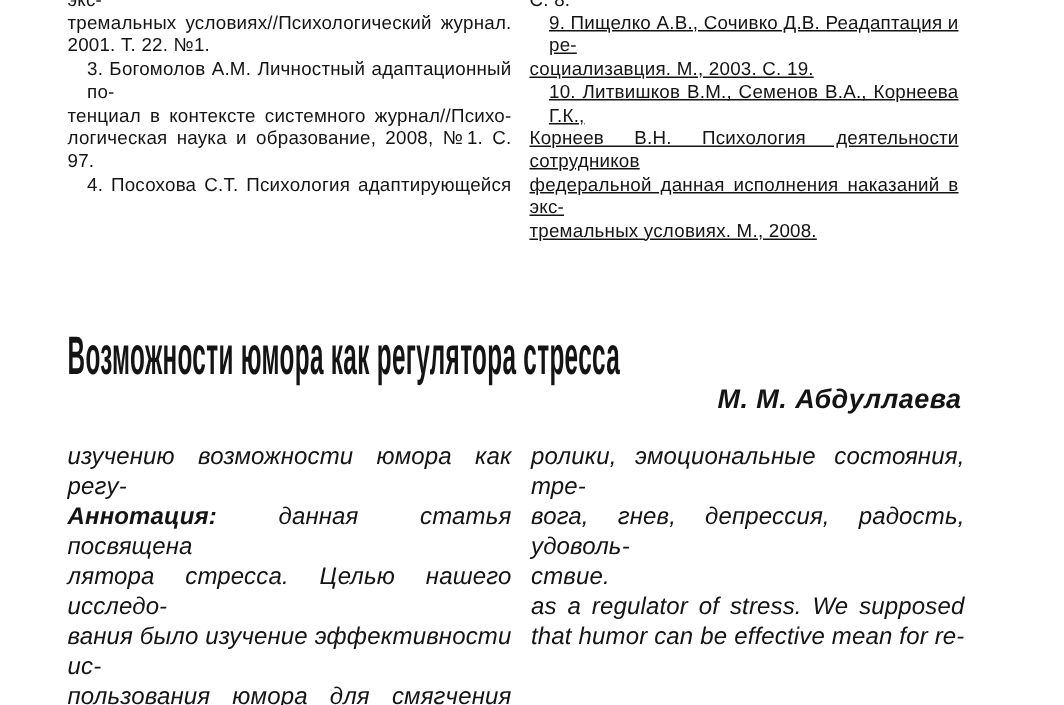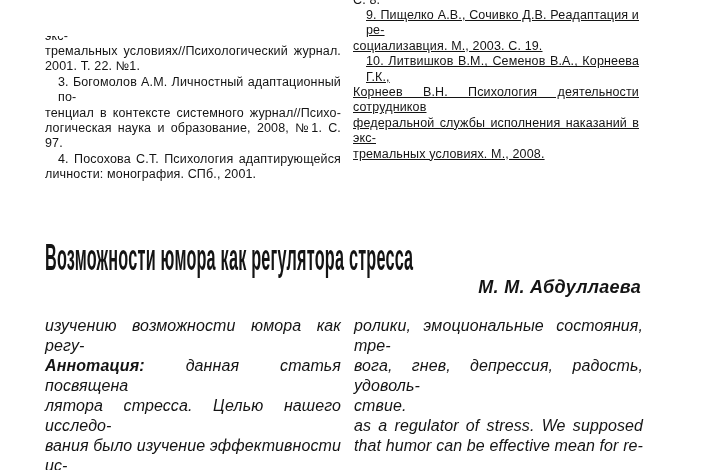--- a/index.html
+++ b/index.html
@@ -15,21 +15,21 @@
 
   
   .refs {
     display: flex;
     gap: 12px;
     padding-left: 45px;
     font-size: 12.5px;
     line-height: 15.4px;
     letter-spacing: 0.15px;
   }
-  .refs .col-l { width: 296px; margin-top: 36px; }
+  .refs .col-l { width: 296px; }
   .refs .col-r { width: 286px; text-decoration: underline; }
   .clip { height: 8px; overflow: hidden; position: relative; }
   .clip .line { position: absolute; left: 0; right: 0; bottom: 0; }
 
   .line { white-space: nowrap; }
   .line.j { text-align: justify; text-align-last: justify; white-space: normal; }
   .line.ind { padding-left: 13px; }
 
   
   .title {
@@ -76,33 +76,32 @@
       <div class="clip">
         <div class="line j">тенциал: его мобилизация и прогнозирование в экс-</div>
       </div>
       <div>
           <div class="line j">тремальных условиях//Психологический журнал.</div>
           <div class="line">2001. Т. 22. №1.</div>
           <div class="line j ind">3. Богомолов А.М. Личностный адаптационный по-</div>
           <div class="line j">тенциал в контексте системного журнал//Психо-</div>
           <div class="line j">логическая наука и образование, 2008, №1. С. 97.</div>
           <div class="line j ind">4. Посохова С.Т. Психология адаптирующейся</div>
-          <div class="line">личности: монография. СПб., 2001.</div>
         </div>
     </div>
     <div class="col-r">
       <div class="clip">
         <div class="line">С. 8.</div>
       </div>
       <div>
           <div class="line j ind">9. Пищелко А.В., Сочивко Д.В. Реадаптация и ре-</div>
           <div class="line">социализавция. М., 2003. С. 19.</div>
           <div class="line j ind">10. Литвишков В.М., Семенов В.А., Корнеева Г.К.,</div>
           <div class="line j">Корнеев В.Н. Психология деятельности сотрудников</div>
-          <div class="line j">федеральной службы исполнения наказаний в экс-</div>
+          <div class="line j">федеральной данная исполнения наказаний в экс-</div>
           <div class="line">тремальных условиях. М., 2008.</div>
         </div>
     </div>
   </section>
 
   <h1 class="title">Возможности юмора как регулятора стресса</h1>
 
   <div class="author">М. М. Абдуллаева</div>
 
   <section class="abstract">

